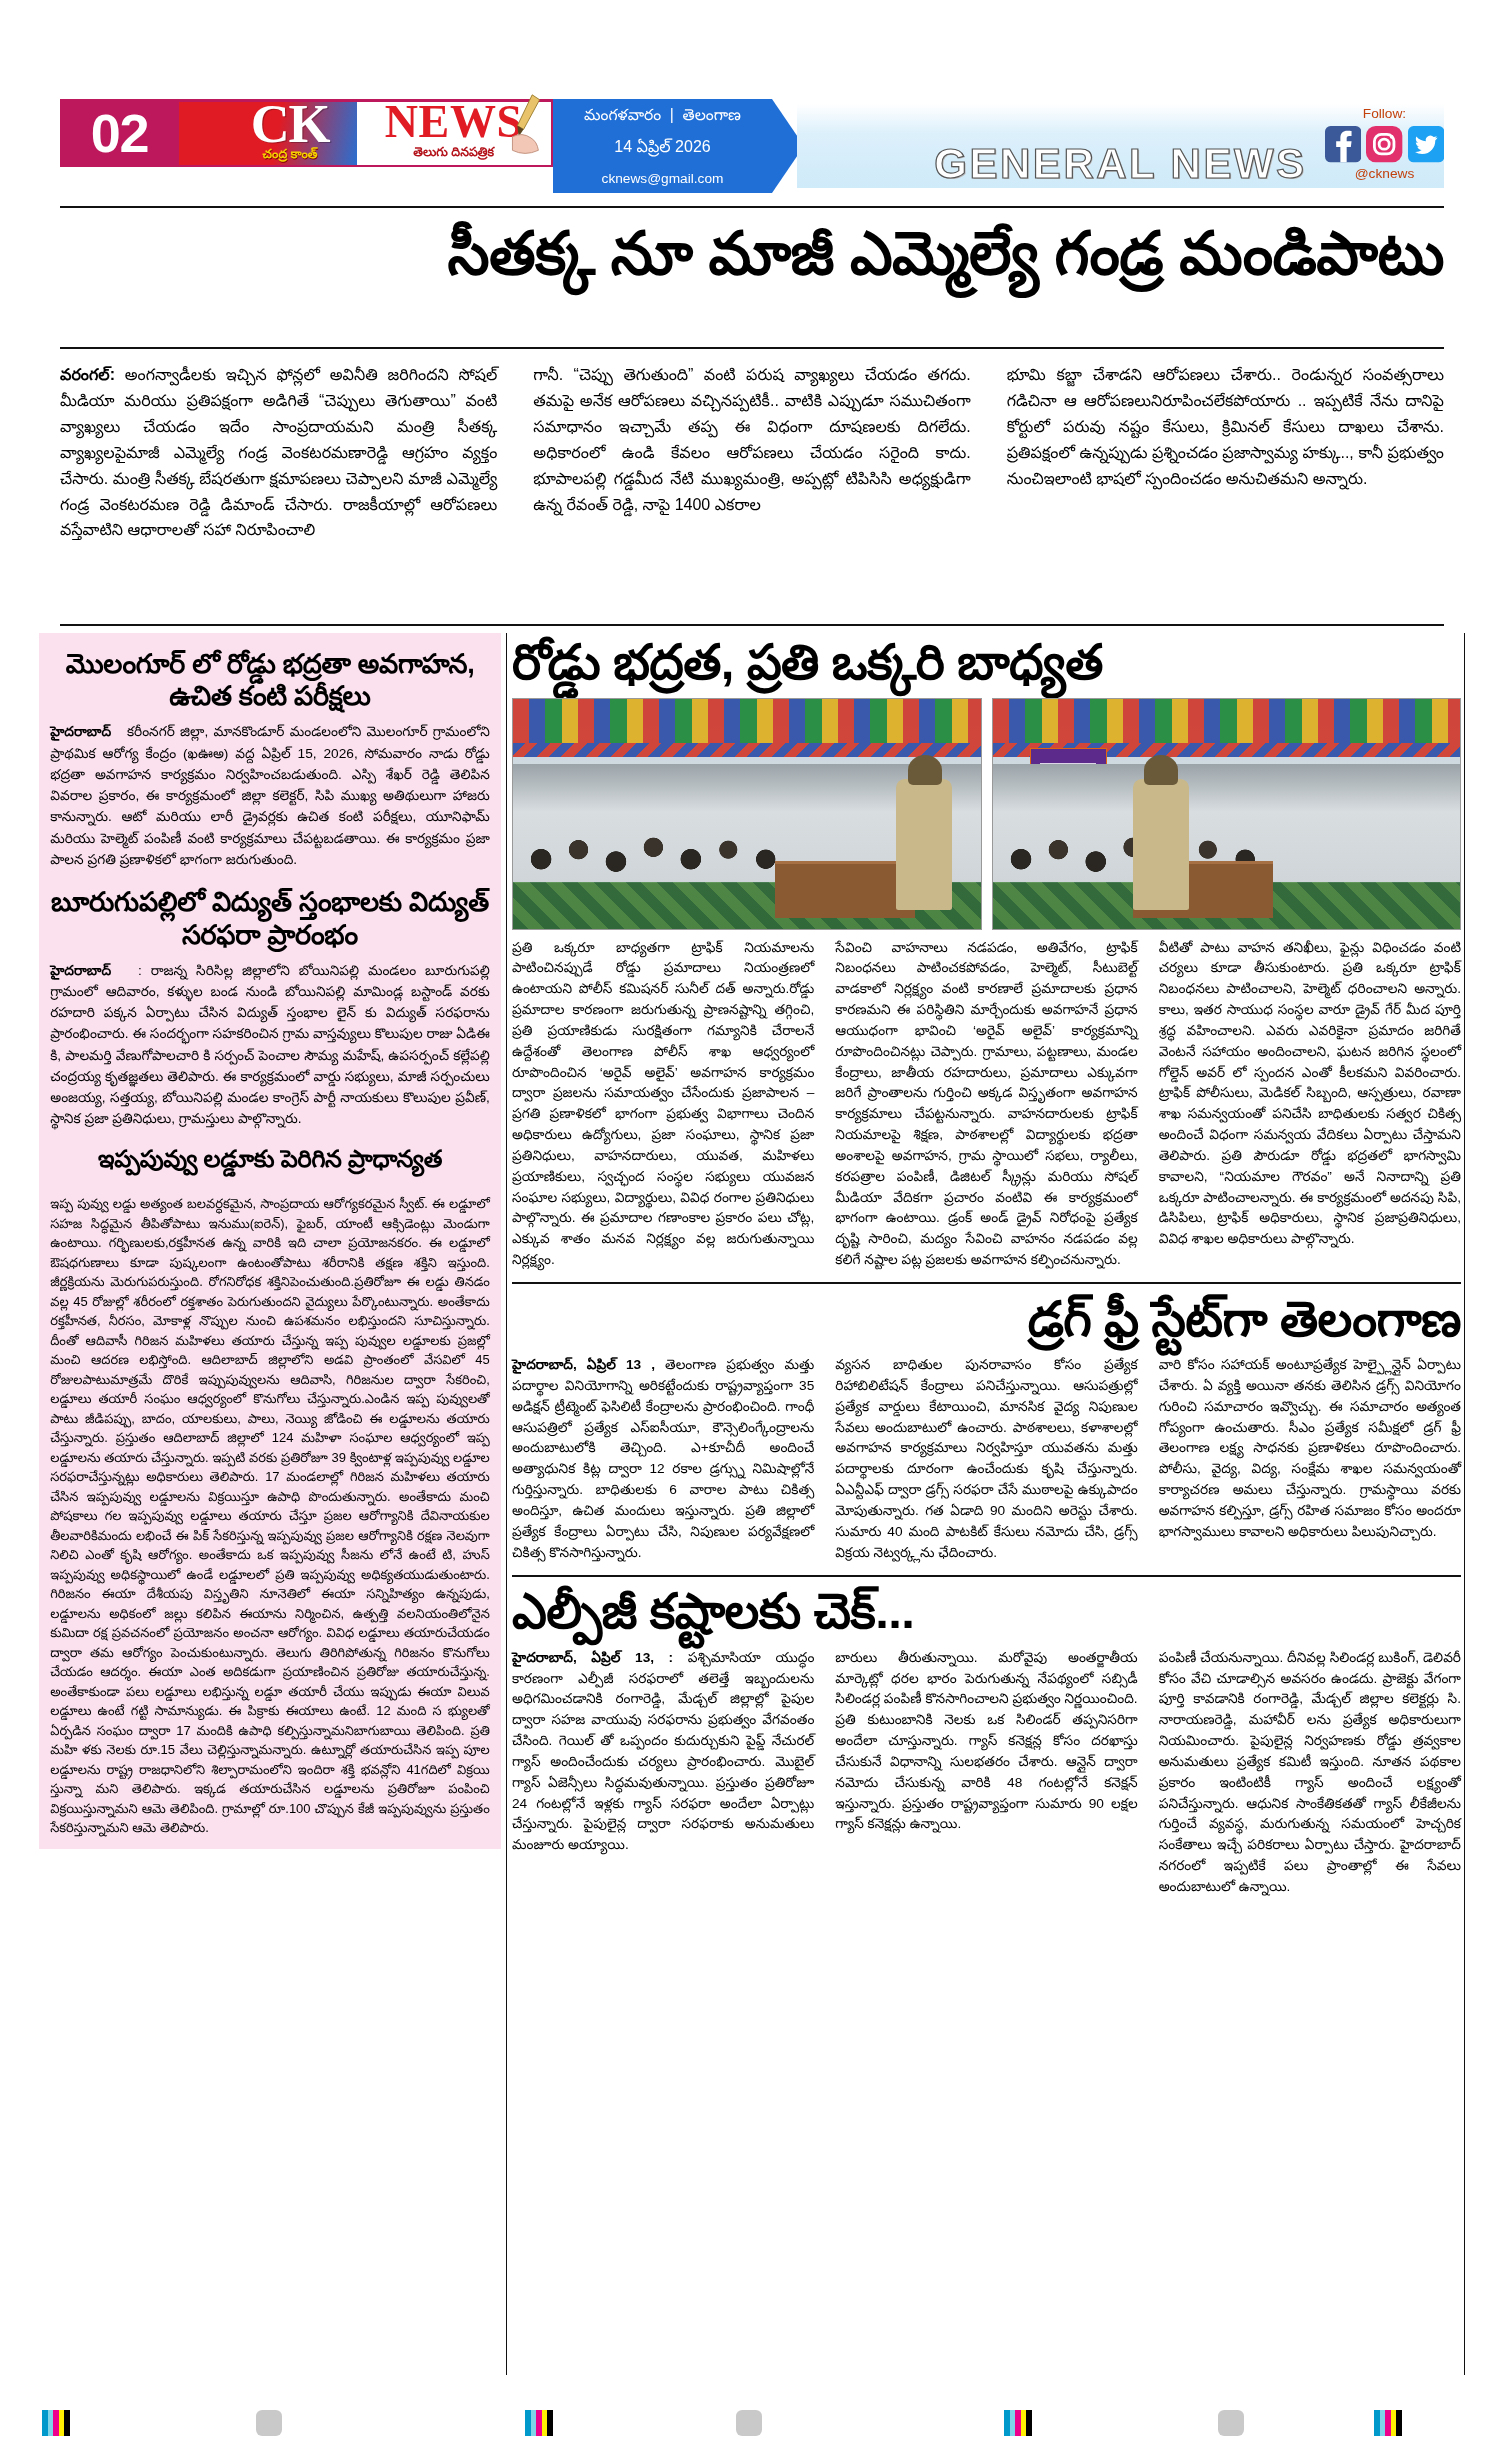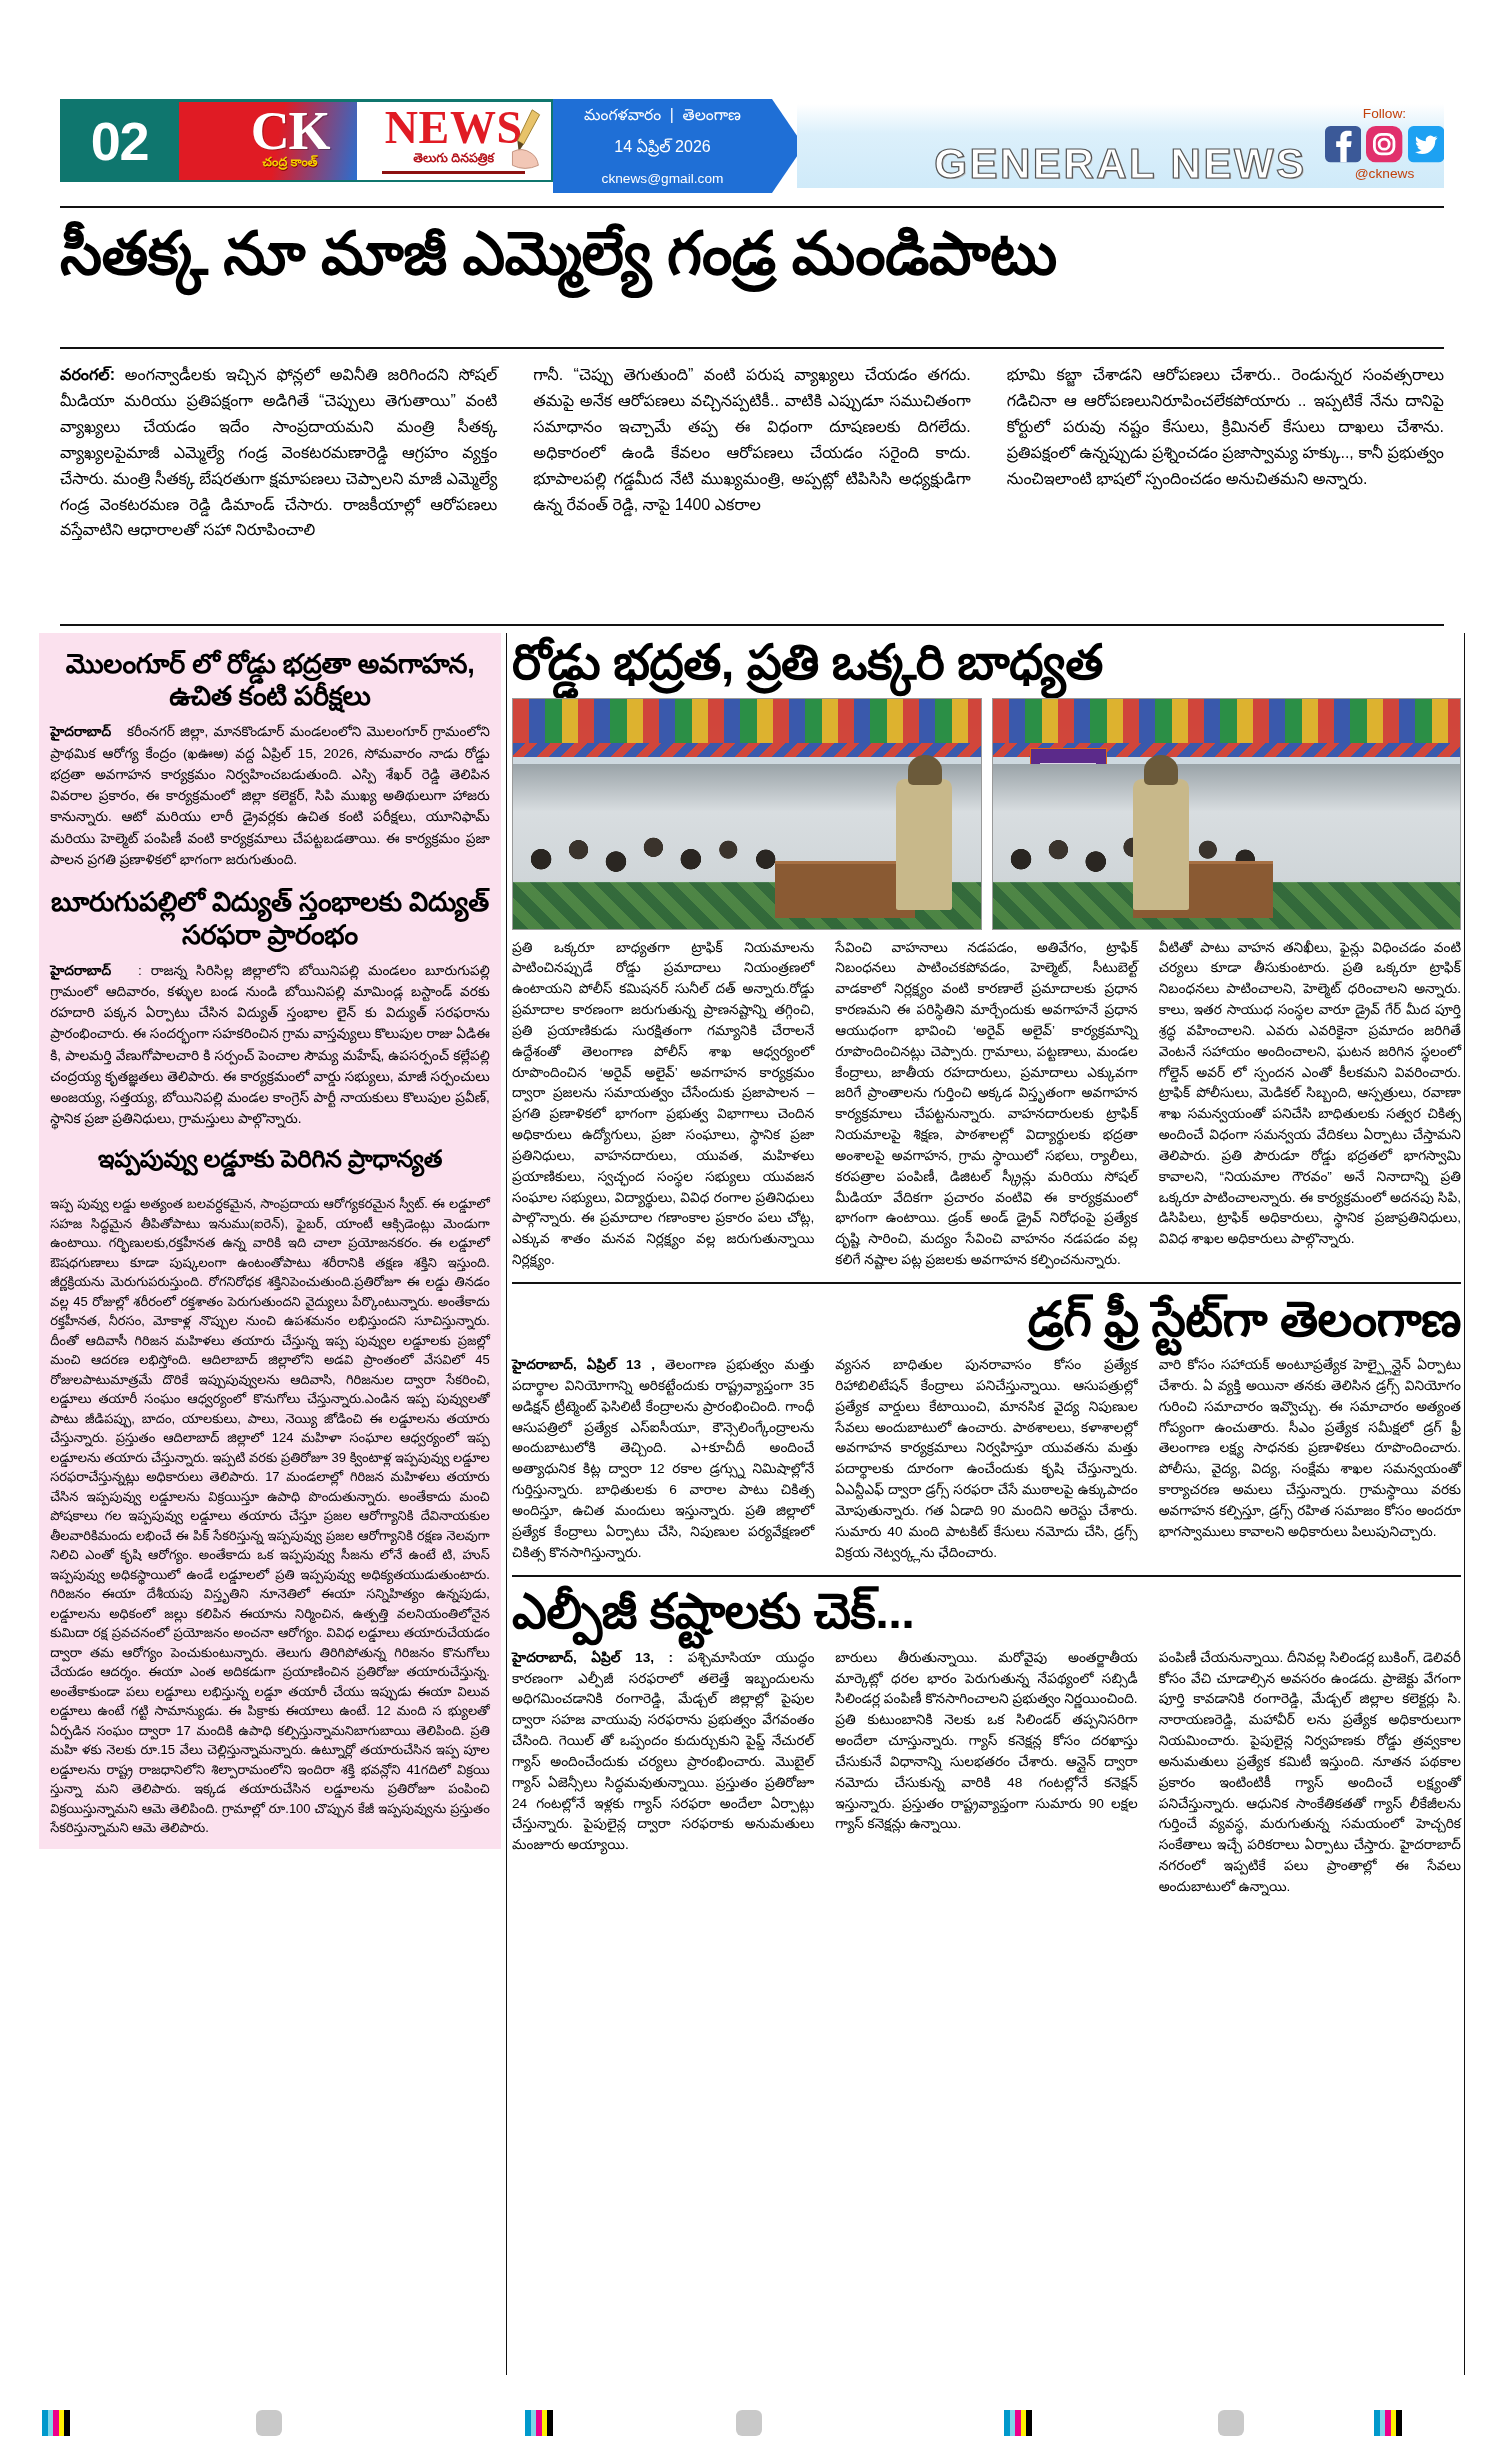--- a/index.html
+++ b/index.html
@@ -7,22 +7,22 @@
   body{
     width:1499px;height:2462px;
     font-family:"Liberation Sans","DejaVu Sans",sans-serif;
     color:#000;overflow:hidden;position:relative;
   }
   .page{position:relative;width:1499px;height:2462px;background:#fff;}
 
   
   .masthead{position:absolute;left:60px;top:99px;width:1384px;height:94px;}
   .mh-flag{
-    position:absolute;left:0;top:0;width:493px;height:83px;
-    background:#0f766e;display:flex;align-items:stretch;
+    position:absolute;left:0;top:0;width:493px;height:68px;
+    background:#be185d;display:flex;align-items:stretch;
   }
   .mh-pageno{
     width:119px;display:flex;align-items:center;justify-content:center;
     color:#fff;font-size:54px;font-weight:bold;letter-spacing:-1.2px;
     font-family:"Liberation Sans",sans-serif;
   }
   .mh-logo{flex:1;display:flex;background:#fff;margin:2.5px 2.5px 2.5px 0;}
   .mh-ck{
     width:134px;background:linear-gradient(100deg,#e01b24 0%,#e01b24 55%,#2a6fd0 100%);
     position:relative;display:flex;flex-direction:column;align-items:center;justify-content:center;padding-left:44px;
@@ -73,21 +73,21 @@
   .mh-follow{
     position:absolute;right:0;top:6.2px;width:119px;text-align:center;
     font-size:13.7px;line-height:1.35;color:#c2410c;
   }
   .mh-follow .soc{margin:2.5px 0;display:flex;gap:5px;justify-content:center;align-items:center;}
 
   
   .lead-rule-top{position:absolute;left:60px;top:206px;width:1384px;height:1.9px;background:#111;}
   .lead-head{
     position:absolute;left:60px;top:220px;width:1384px;
-    text-align:left;font-size:60px;font-weight:bold;line-height:1.12;
+    text-align:right;font-size:60px;font-weight:bold;line-height:1.12;
     letter-spacing:-0.6px;color:#000;
     font-family:"Liberation Sans",sans-serif;
   }
   .lead-rule-bot{position:absolute;left:60px;top:347px;width:1384px;height:1.9px;background:#111;}
 
   .lead-body{position:absolute;left:60px;top:362px;width:1384px;
     display:flex;gap:36px;}
   .lead-col{flex:1;font-size:16px;line-height:1.62;text-align:justify;}
   .dateline{font-weight:bold;}
 

